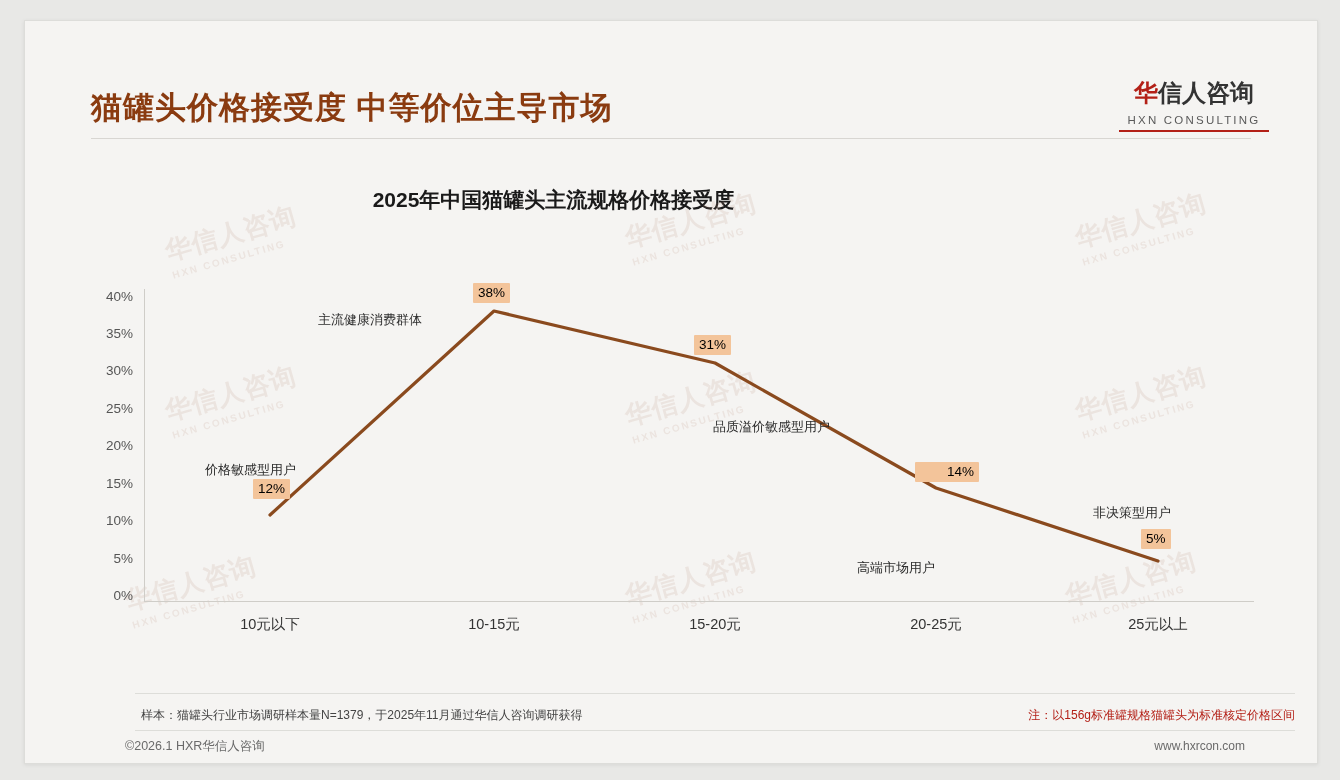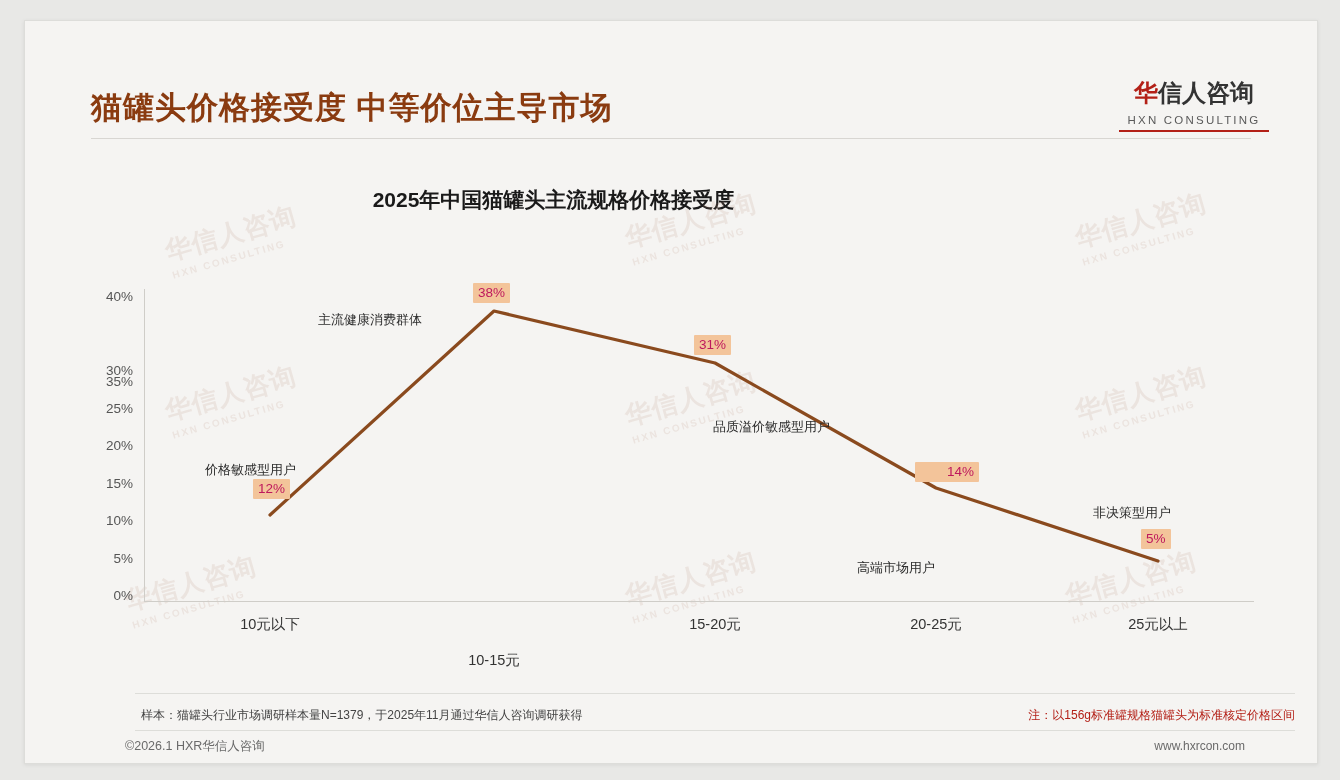--- a/index.html
+++ b/index.html
@@ -122,21 +122,21 @@
     font-size: 14.5px;
     color: #333;
   }
   .axis-line {
     position: absolute;
     background: #cfcdc8;
   }
   .dlabel {
     position: absolute;
     background: #f3c49a;
-    color: #be185d;
+    color: #000000;
     font-size: 13.5px;
     padding: 2px 5px 3px 5px;
     border-radius: 1px;
     white-space: nowrap;
   }
   .ann {
     position: absolute;
     font-size: 13px;
     color: #2b2b2b;
     white-space: nowrap;
@@ -242,21 +242,21 @@
         <div class="w2">HXN CONSULTING</div>
     </div>
     <div class="wm" style="left:1040px; top:540px;">
       <div class="w1">华信人咨询</div>
         <div class="w2">HXN CONSULTING</div>
     </div>
 
     <div id="plot">
 
       <div class="ylabel" style="left:64px; top:268px;">40%</div>
-      <div class="ylabel" style="left:64px; top:305px;margin-top:48px;">35%</div>
+      <div class="ylabel" style="left:64px; top:305px;">35%</div>
       <div class="ylabel" style="left:64px; top:342px;">30%</div>
       <div class="ylabel" style="left:64px; top:380px;">25%</div>
       <div class="ylabel" style="left:64px; top:417px;">20%</div>
       <div class="ylabel" style="left:64px; top:455px;">15%</div>
       <div class="ylabel" style="left:64px; top:492px;">10%</div>
       <div class="ylabel" style="left:64px; top:530px;">5%</div>
       <div class="ylabel" style="left:64px; top:567px;">0%</div>
 
       <div class="axis-line" style="left:119px; top:268px; width:1px; height:312px;"></div>
       <div class="axis-line" style="left:119px; top:580px; width:1110px; height:1px;"></div>
@@ -271,21 +271,21 @@
       <div class="dlabel" style="left:890px; top:441px;padding-left:32px;">14%</div>
       <div class="dlabel" style="left:1116px; top:508px;">5%</div>
 
       <div class="ann" style="left:180px; top:440px;">价格敏感型用户</div>
       <div class="ann" style="left:293px; top:290px;">主流健康消费群体</div>
       <div class="ann" style="left:688px; top:397px;">品质溢价敏感型用户</div>
       <div class="ann" style="left:832px; top:518px;margin-top:20px;">高端市场用户</div>
       <div class="ann" style="left:1068px; top:483px;">非决策型用户</div>
 
       <div class="xlabel" style="left:165px;  top:594px;">10元以下</div>
-      <div class="xlabel" style="left:389px;  top:594px;margin-top:36px;">10-15元</div>
+      <div class="xlabel" style="left:389px;  top:594px;">10-15元</div>
       <div class="xlabel" style="left:610px;  top:594px;">15-20元</div>
       <div class="xlabel" style="left:831px;  top:594px;">20-25元</div>
       <div class="xlabel" style="left:1053px; top:594px;">25元以上</div>
     </div>
 
     <div class="foot-rule"></div>
     <div class="sample-note">样本：猫罐头行业市场调研样本量N=1379，于2025年11月通过华信人咨询调研获得</div>
     <div class="right-note">注：以156g标准罐规格猫罐头为标准核定价格区间</div>
     <div class="foot-rule2"></div>
     <div class="copyright">©2026.1 HXR华信人咨询</div>

